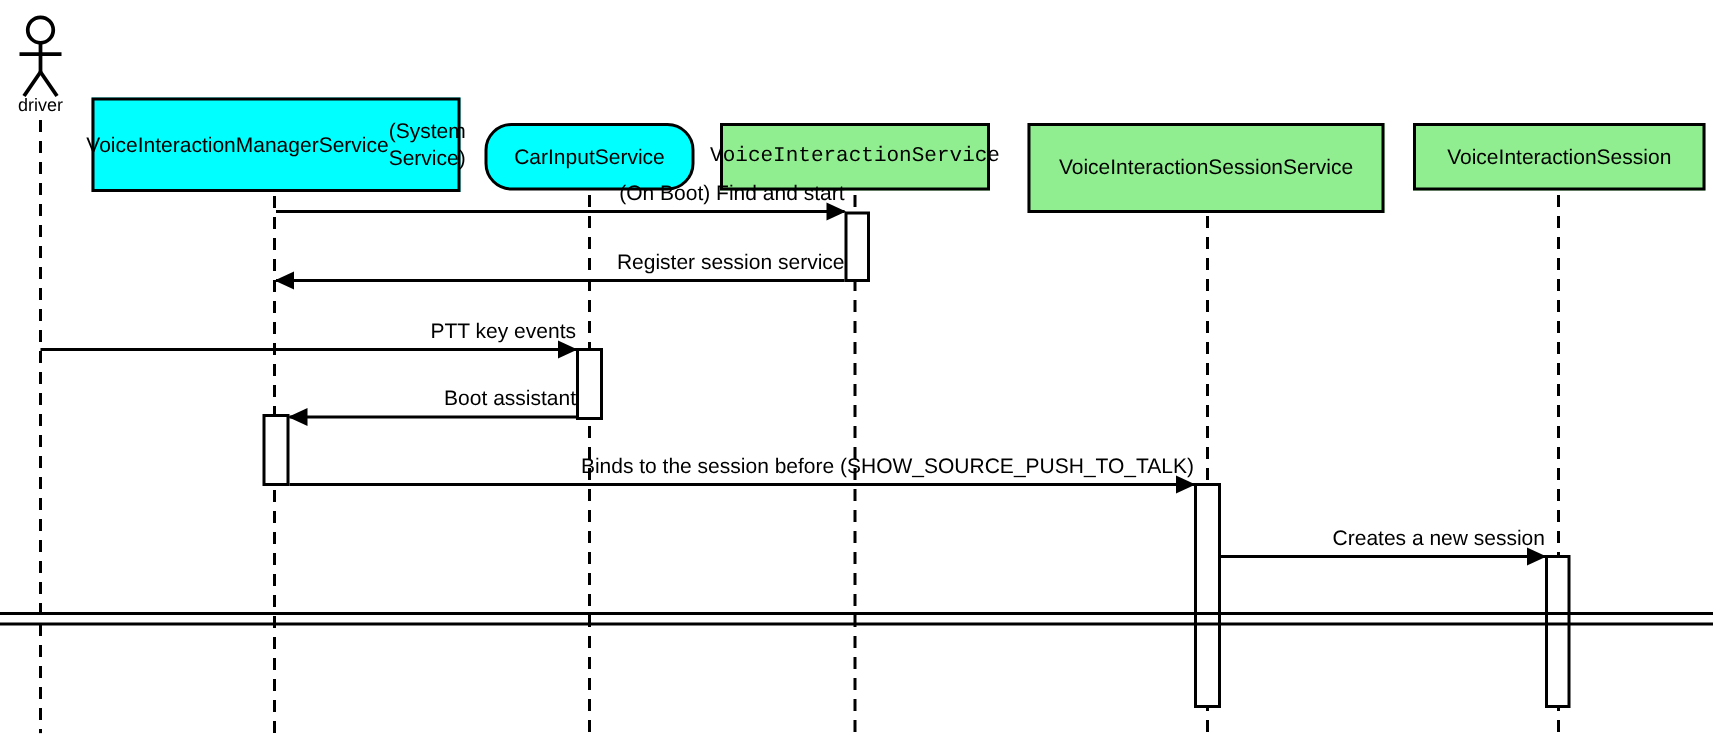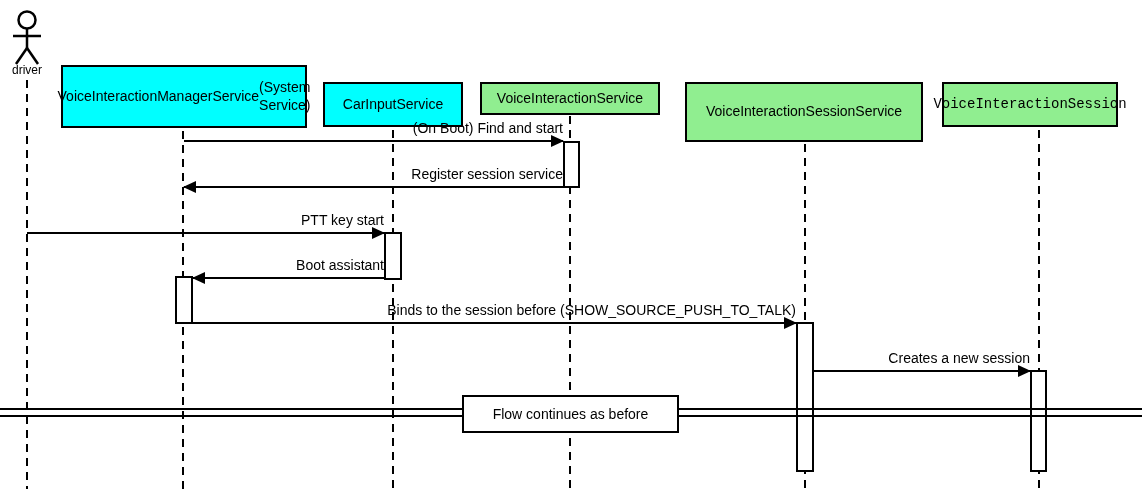--- a/index.html
+++ b/index.html
@@ -59,30 +59,30 @@
     <line x1="6" y1="28" x2="34" y2="28" stroke="#000" stroke-width="2.5"></line>
     <line x1="20" y1="40" x2="9" y2="56" stroke="#000" stroke-width="2.5"></line>
     <line x1="20" y1="40" x2="31" y2="56" stroke="#000" stroke-width="2.5"></line>
   </svg>
   <div class="actor-label" style="left:0px; top:63px; width:54px;">driver</div>
 
   <div class="pbox" style="left: 61px; top: 26px; width: 246px; height: 63px; background: rgb(0, 255, 255);">
     <span>VoiceInteractionManagerService</span>
     <span>(System Service)</span>
   </div>
-  <div class="pbox" style="left: 323px; top: 43px; width: 140px; height: 45px; background: rgb(0, 255, 255);">
+  <div class="pbox" style="left: 323px; top: 43px; width: 140px; height: 45px; background: rgb(0, 255, 255); border-radius: 18px;">
     <span>CarInputService</span>
   </div>
-  <div class="pbox" style="left: 480px; top: 43px; width: 180px; height: 33px; background: rgb(144, 238, 144);">
+  <div class="pbox" style="left: 480px; top: 43px; width: 180px; height: 45px; background: rgb(144, 238, 144); font-family: Liberation Mono, monospace;">
     <span>VoiceInteractionService</span>
   </div>
   <div class="pbox" style="left: 685px; top: 43px; width: 238px; height: 60px; background: rgb(144, 238, 144);">
     <span>VoiceInteractionSessionService</span>
   </div>
-  <div class="pbox" style="left: 942px; top: 43px; width: 176px; height: 45px; background: rgb(144, 238, 144); font-family: Liberation Mono, monospace;">
+  <div class="pbox" style="left: 942px; top: 43px; width: 195px; height: 45px; background: rgb(144, 238, 144);">
     <span>VoiceInteractionSession</span>
   </div>
 
   <div class="lifeline" style="left:26px;  top:80px; height:409px;"></div>
   <div class="lifeline" style="left:182px; top:89px; height:400px;"></div>
   <div class="lifeline" style="left:392px; top:88px; height:401px;"></div>
   <div class="lifeline" style="left:569px; top:88px; height:401px;"></div>
   <div class="lifeline" style="left:804px; top:88px; height:401px;"></div>
   <div class="lifeline" style="left:1038px; top:88px; height:401px;"></div>
 
@@ -98,21 +98,21 @@
     <div class="arrowhead right"></div>
   </div>
 
   <div class="msg" style="left:184px; top:186px; width:379px;">
     <div class="msg-label">Register session service</div>
     <div class="msg-line"></div>
     <div class="arrowhead left"></div>
   </div>
 
   <div class="msg" style="left:27px; top:232px; width:357px;">
-    <div class="msg-label">PTT key start</div>
+    <div class="msg-label">PTT key events</div>
     <div class="msg-line"></div>
     <div class="arrowhead right"></div>
   </div>
 
   <div class="msg" style="left:193px; top:277px; width:191px;">
     <div class="msg-label">Boot assistant</div>
     <div class="msg-line"></div>
     <div class="arrowhead left"></div>
   </div>
 
@@ -123,17 +123,14 @@
   </div>
 
   <div class="msg" style="left:814px; top:370px; width:216px;">
     <div class="msg-label">Creates a new session</div>
     <div class="msg-line"></div>
     <div class="arrowhead right"></div>
   </div>
 
   <div class="divider-line" style="top:408px;"></div>
   <div class="divider-line" style="top:415px;"></div>
-  <div class="divider-box" style="left:462px; top:395px; width:217px; height:38px;">
-    <span>Flow continues as before</span>
-  </div>
 
 </div>
 
 </body></html>

